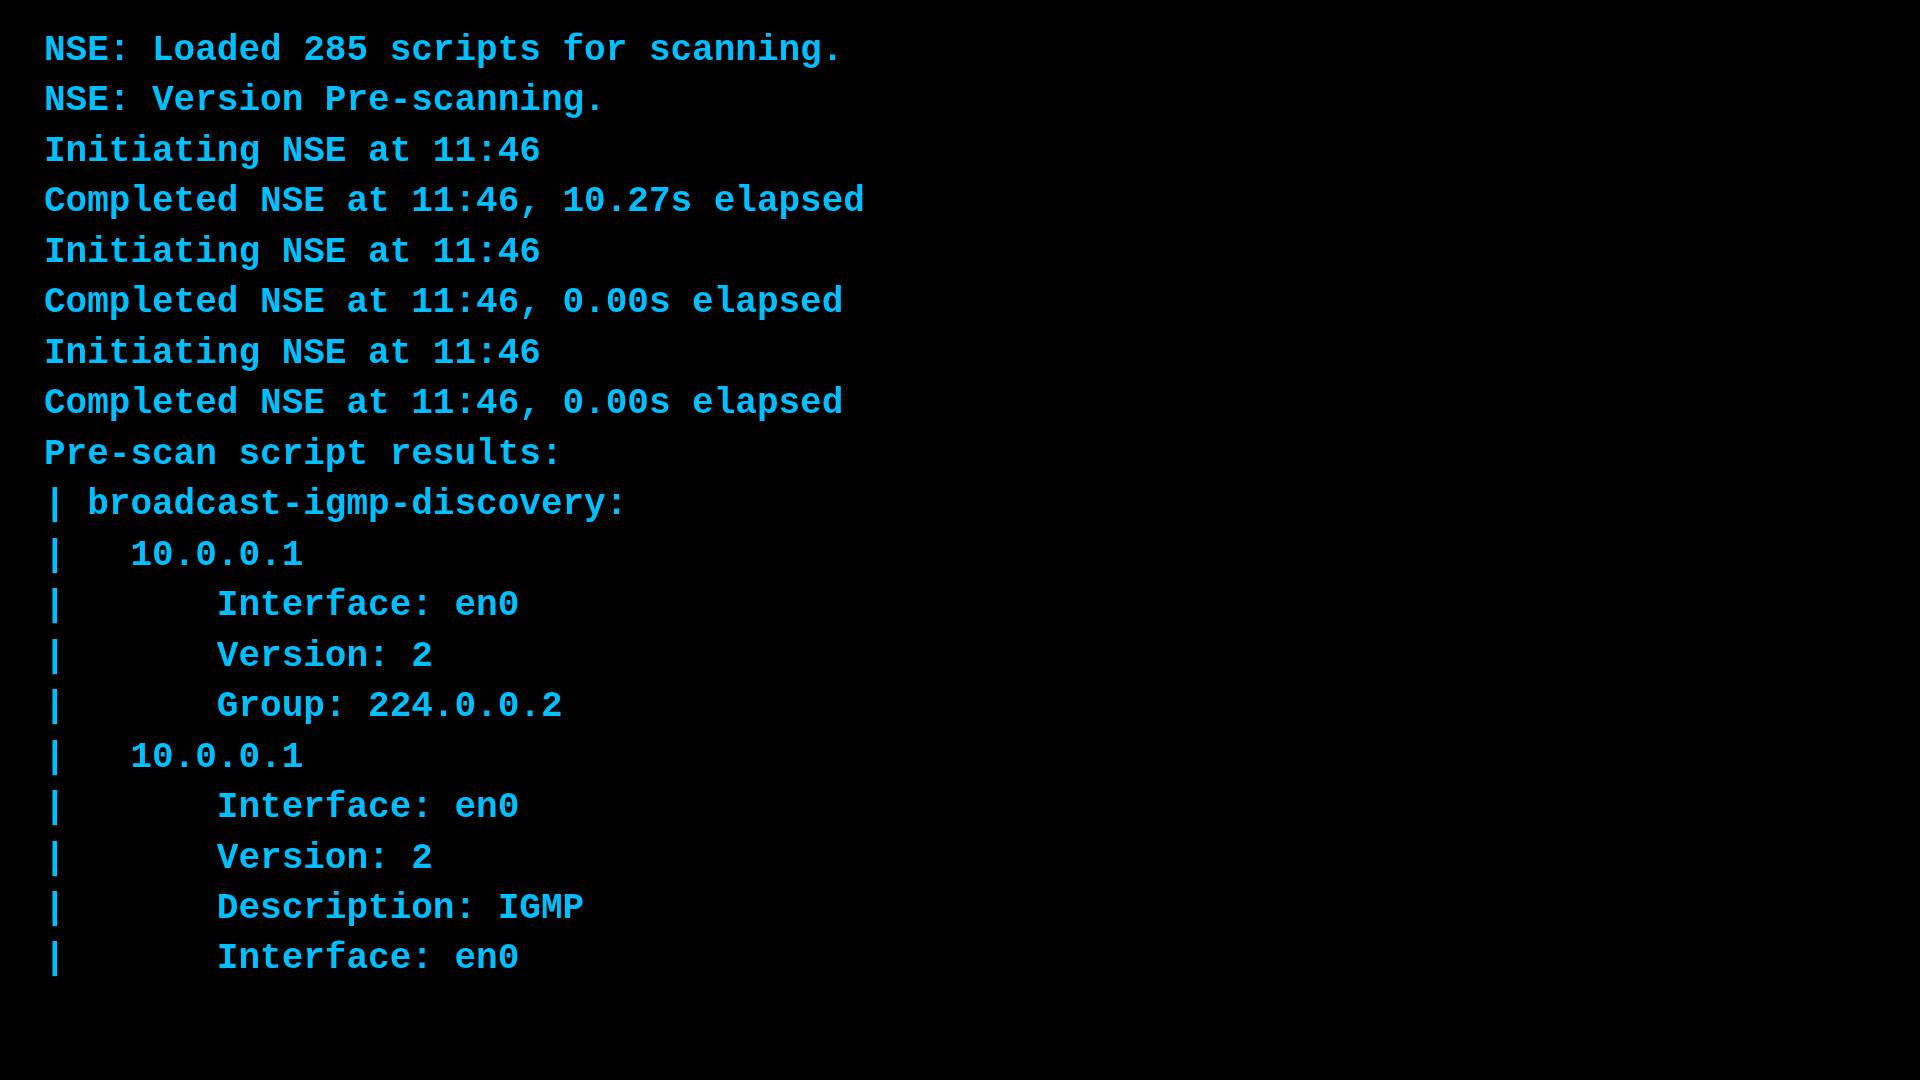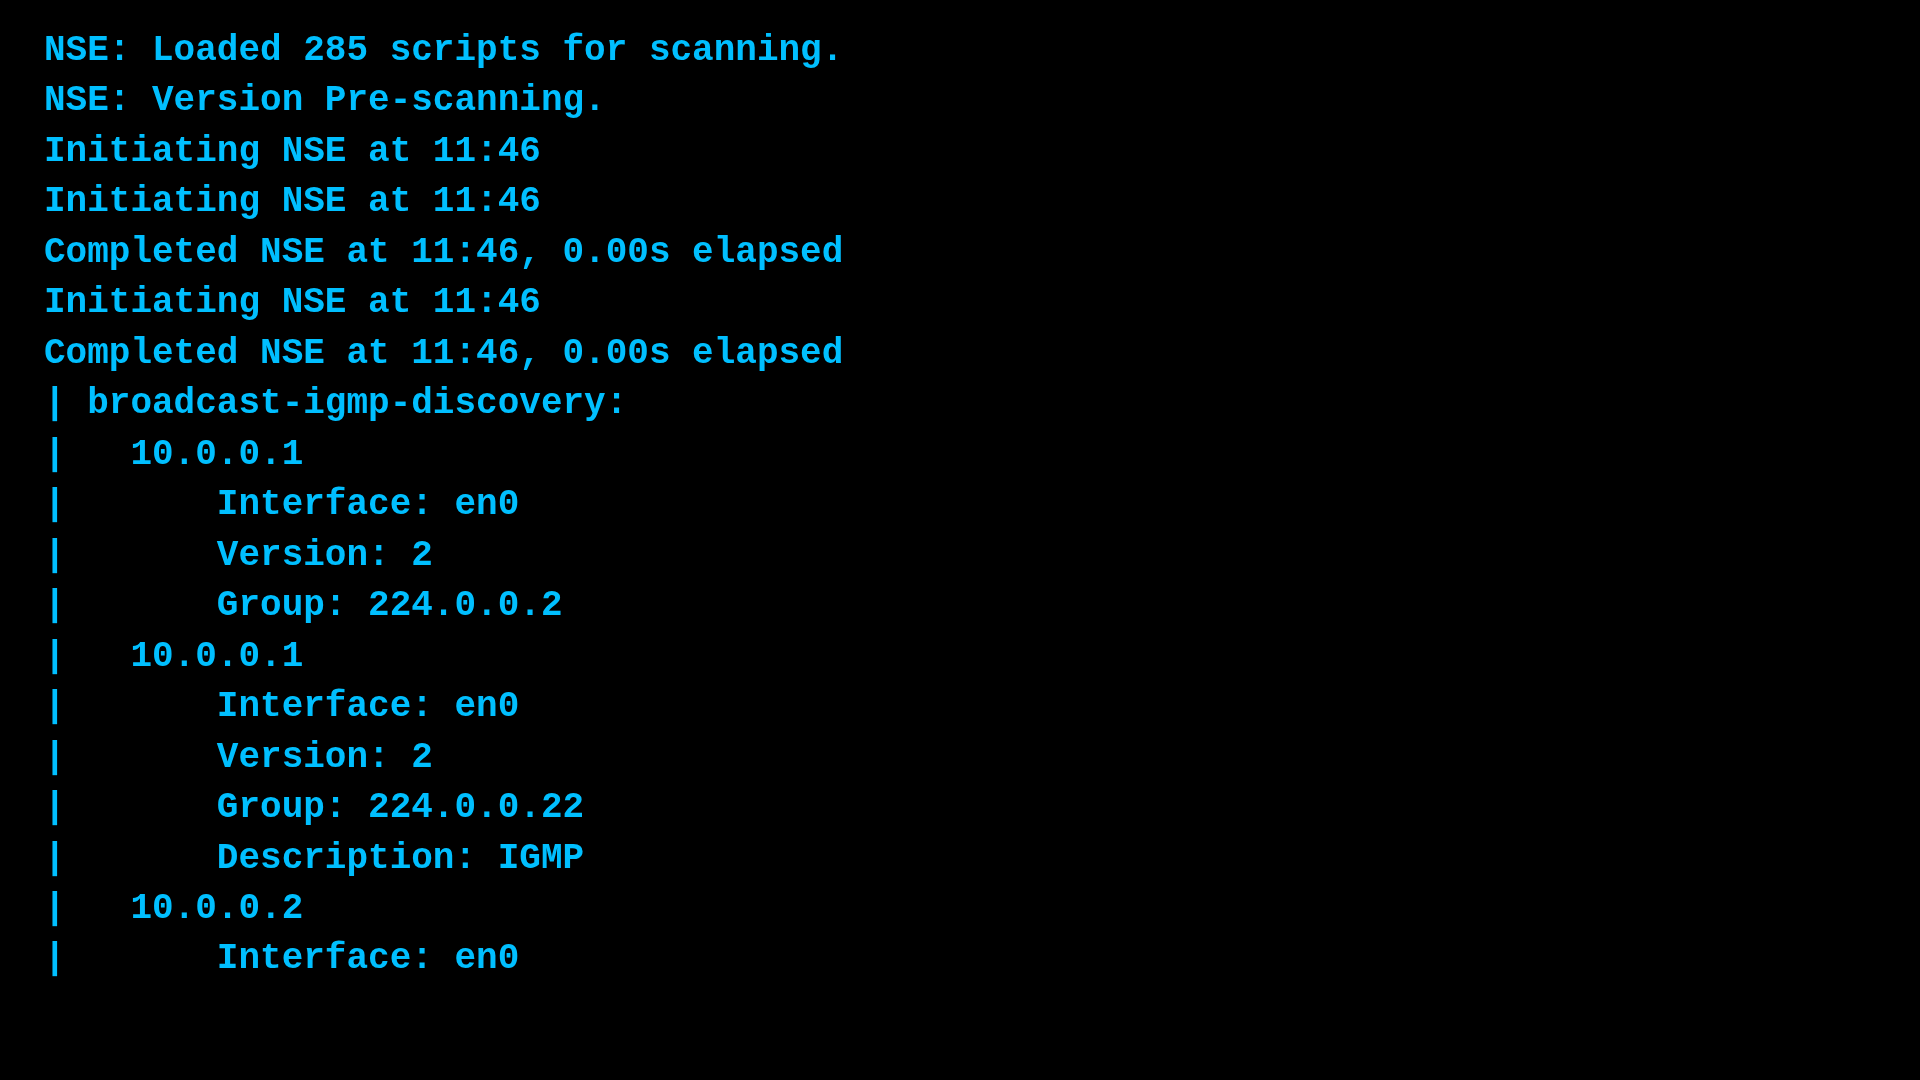--- a/index.html
+++ b/index.html
@@ -40,29 +40,29 @@
       50% { opacity: 0; }
     }
   </style>
 </head>
 <body>
 
 <div id="terminal-container">
     <span class="terminal-line">NSE: Loaded 285 scripts for scanning.</span>
     <span class="terminal-line">NSE: Version Pre-scanning.</span>
     <span class="terminal-line">Initiating NSE at 11:46</span>
+    <span class="terminal-line">Completed NSE at 11:46, 10.27s elapsed</span>
     <span class="terminal-line">Initiating NSE at 11:46</span>
     <span class="terminal-line">Completed NSE at 11:46, 0.00s elapsed</span>
     <span class="terminal-line">Initiating NSE at 11:46</span>
     <span class="terminal-line">Completed NSE at 11:46, 0.00s elapsed</span>
+    <span class="terminal-line">Pre-scan script results:</span>
     <span class="terminal-line">| broadcast-igmp-discovery:</span>
     <span class="terminal-line">|   10.0.0.1</span>
     <span class="terminal-line">|       Interface: en0</span>
     <span class="terminal-line">|       Version: 2</span>
     <span class="terminal-line">|       Group: 224.0.0.2</span>
     <span class="terminal-line">|   10.0.0.1</span>
     <span class="terminal-line">|       Interface: en0</span>
     <span class="terminal-line">|       Version: 2</span>
-    <span class="terminal-line">|       Group: 224.0.0.22</span>
     <span class="terminal-line">|       Description: IGMP</span>
-    <span class="terminal-line">|   10.0.0.2</span>
     <span class="terminal-line">|       Interface: en0</span>
   </div>
 
 </body></html>

